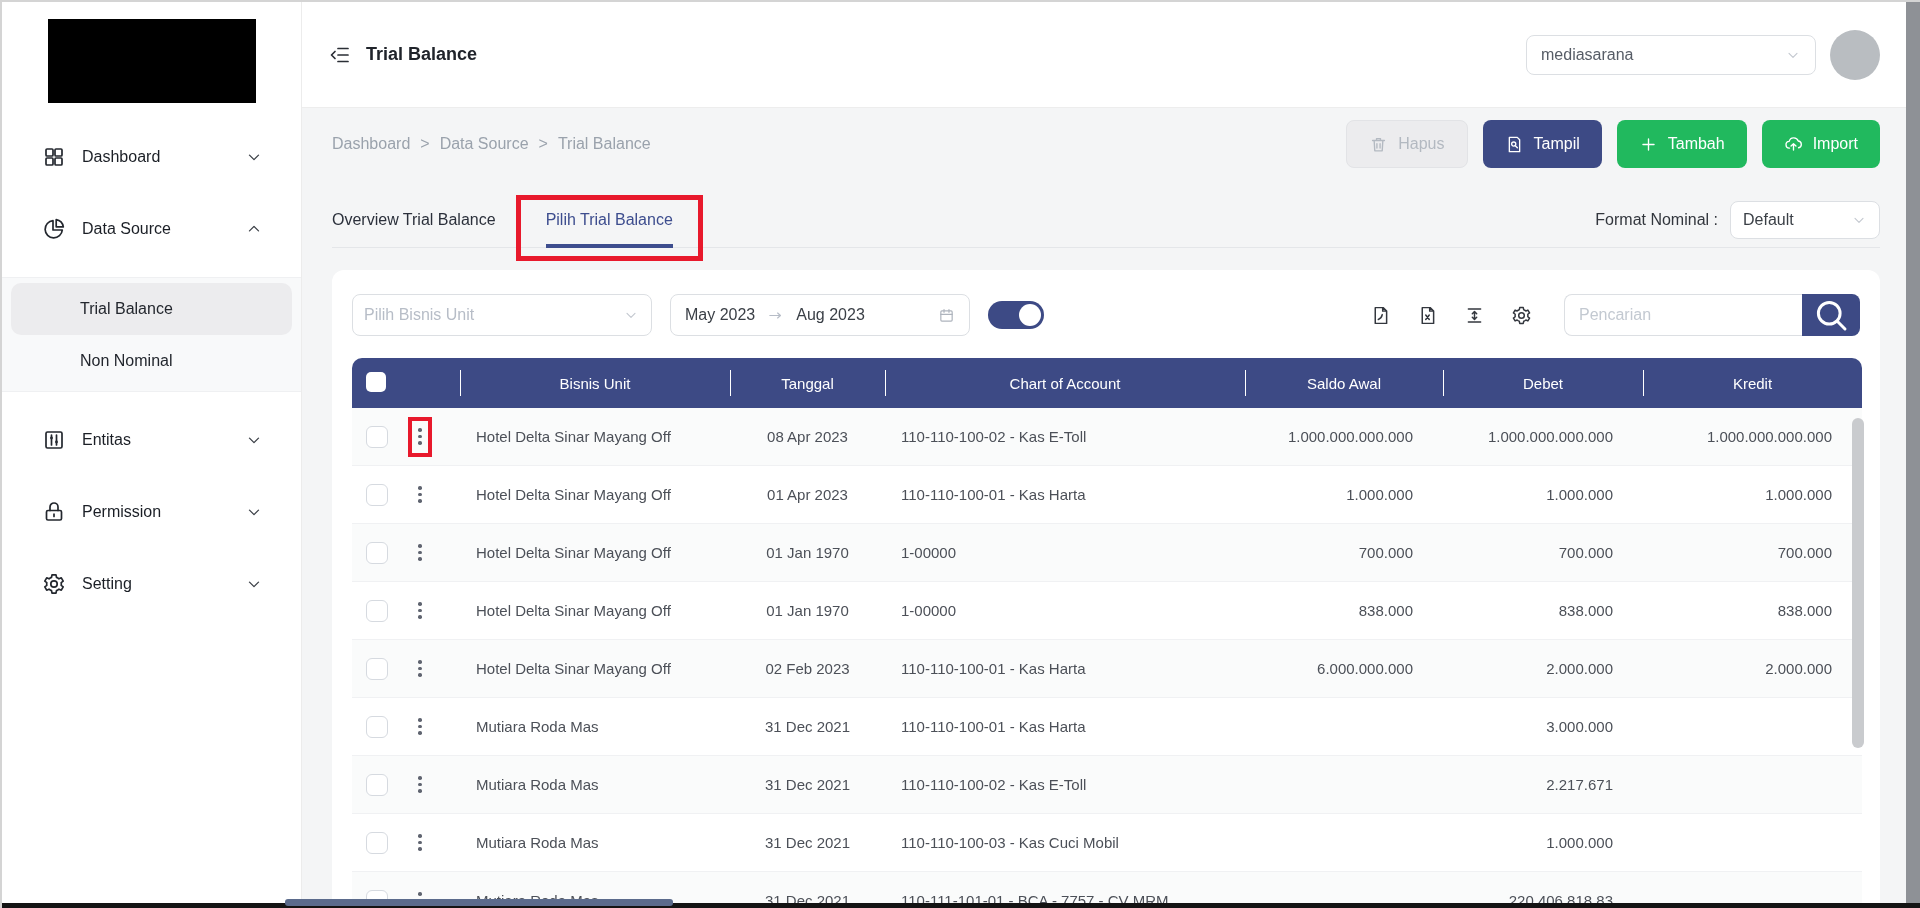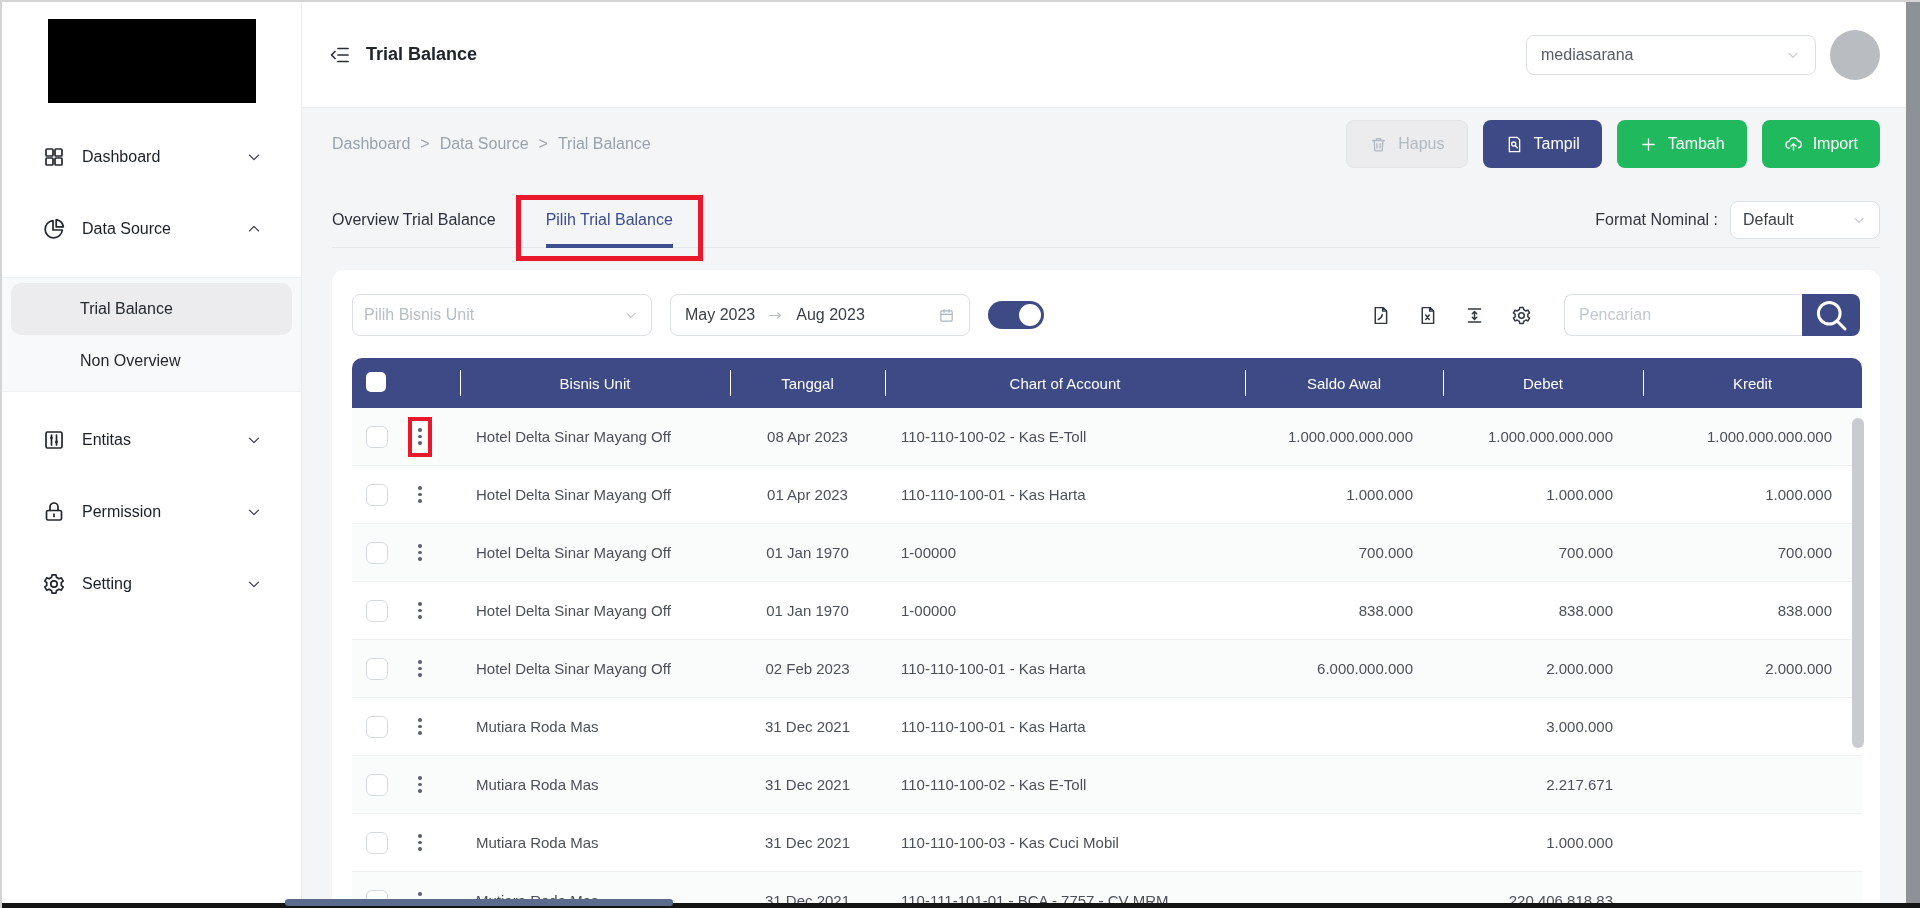--- a/index.html
+++ b/index.html
@@ -156,21 +156,21 @@
           </span>
           <span class="nlabel">Data Source</span>
           <span class="nchev up">
             <svg viewBox="0 0 24 24">
               <path d="M6 9.5l6 6 6-6"></path>
             </svg>
           </span>
         </div>
         <div class="nav-group">
           <div class="sub-item active">Trial Balance</div>
-          <div class="sub-item">Non Overview</div>
+          <div class="sub-item">Non Nominal</div>
         </div>
         <div class="nav-item">
           <span class="nicon">
             <svg viewBox="0 0 24 24">
               <rect x="4" y="4" width="16" height="16" rx="1.5"></rect>
               <path d="M9.5 7v10M14.5 7v10"></path>
               <circle class="f" cx="9.5" cy="10" r="1.4"></circle>
               <circle class="f" cx="14.5" cy="14" r="1.4"></circle>
             </svg>
           </span>

